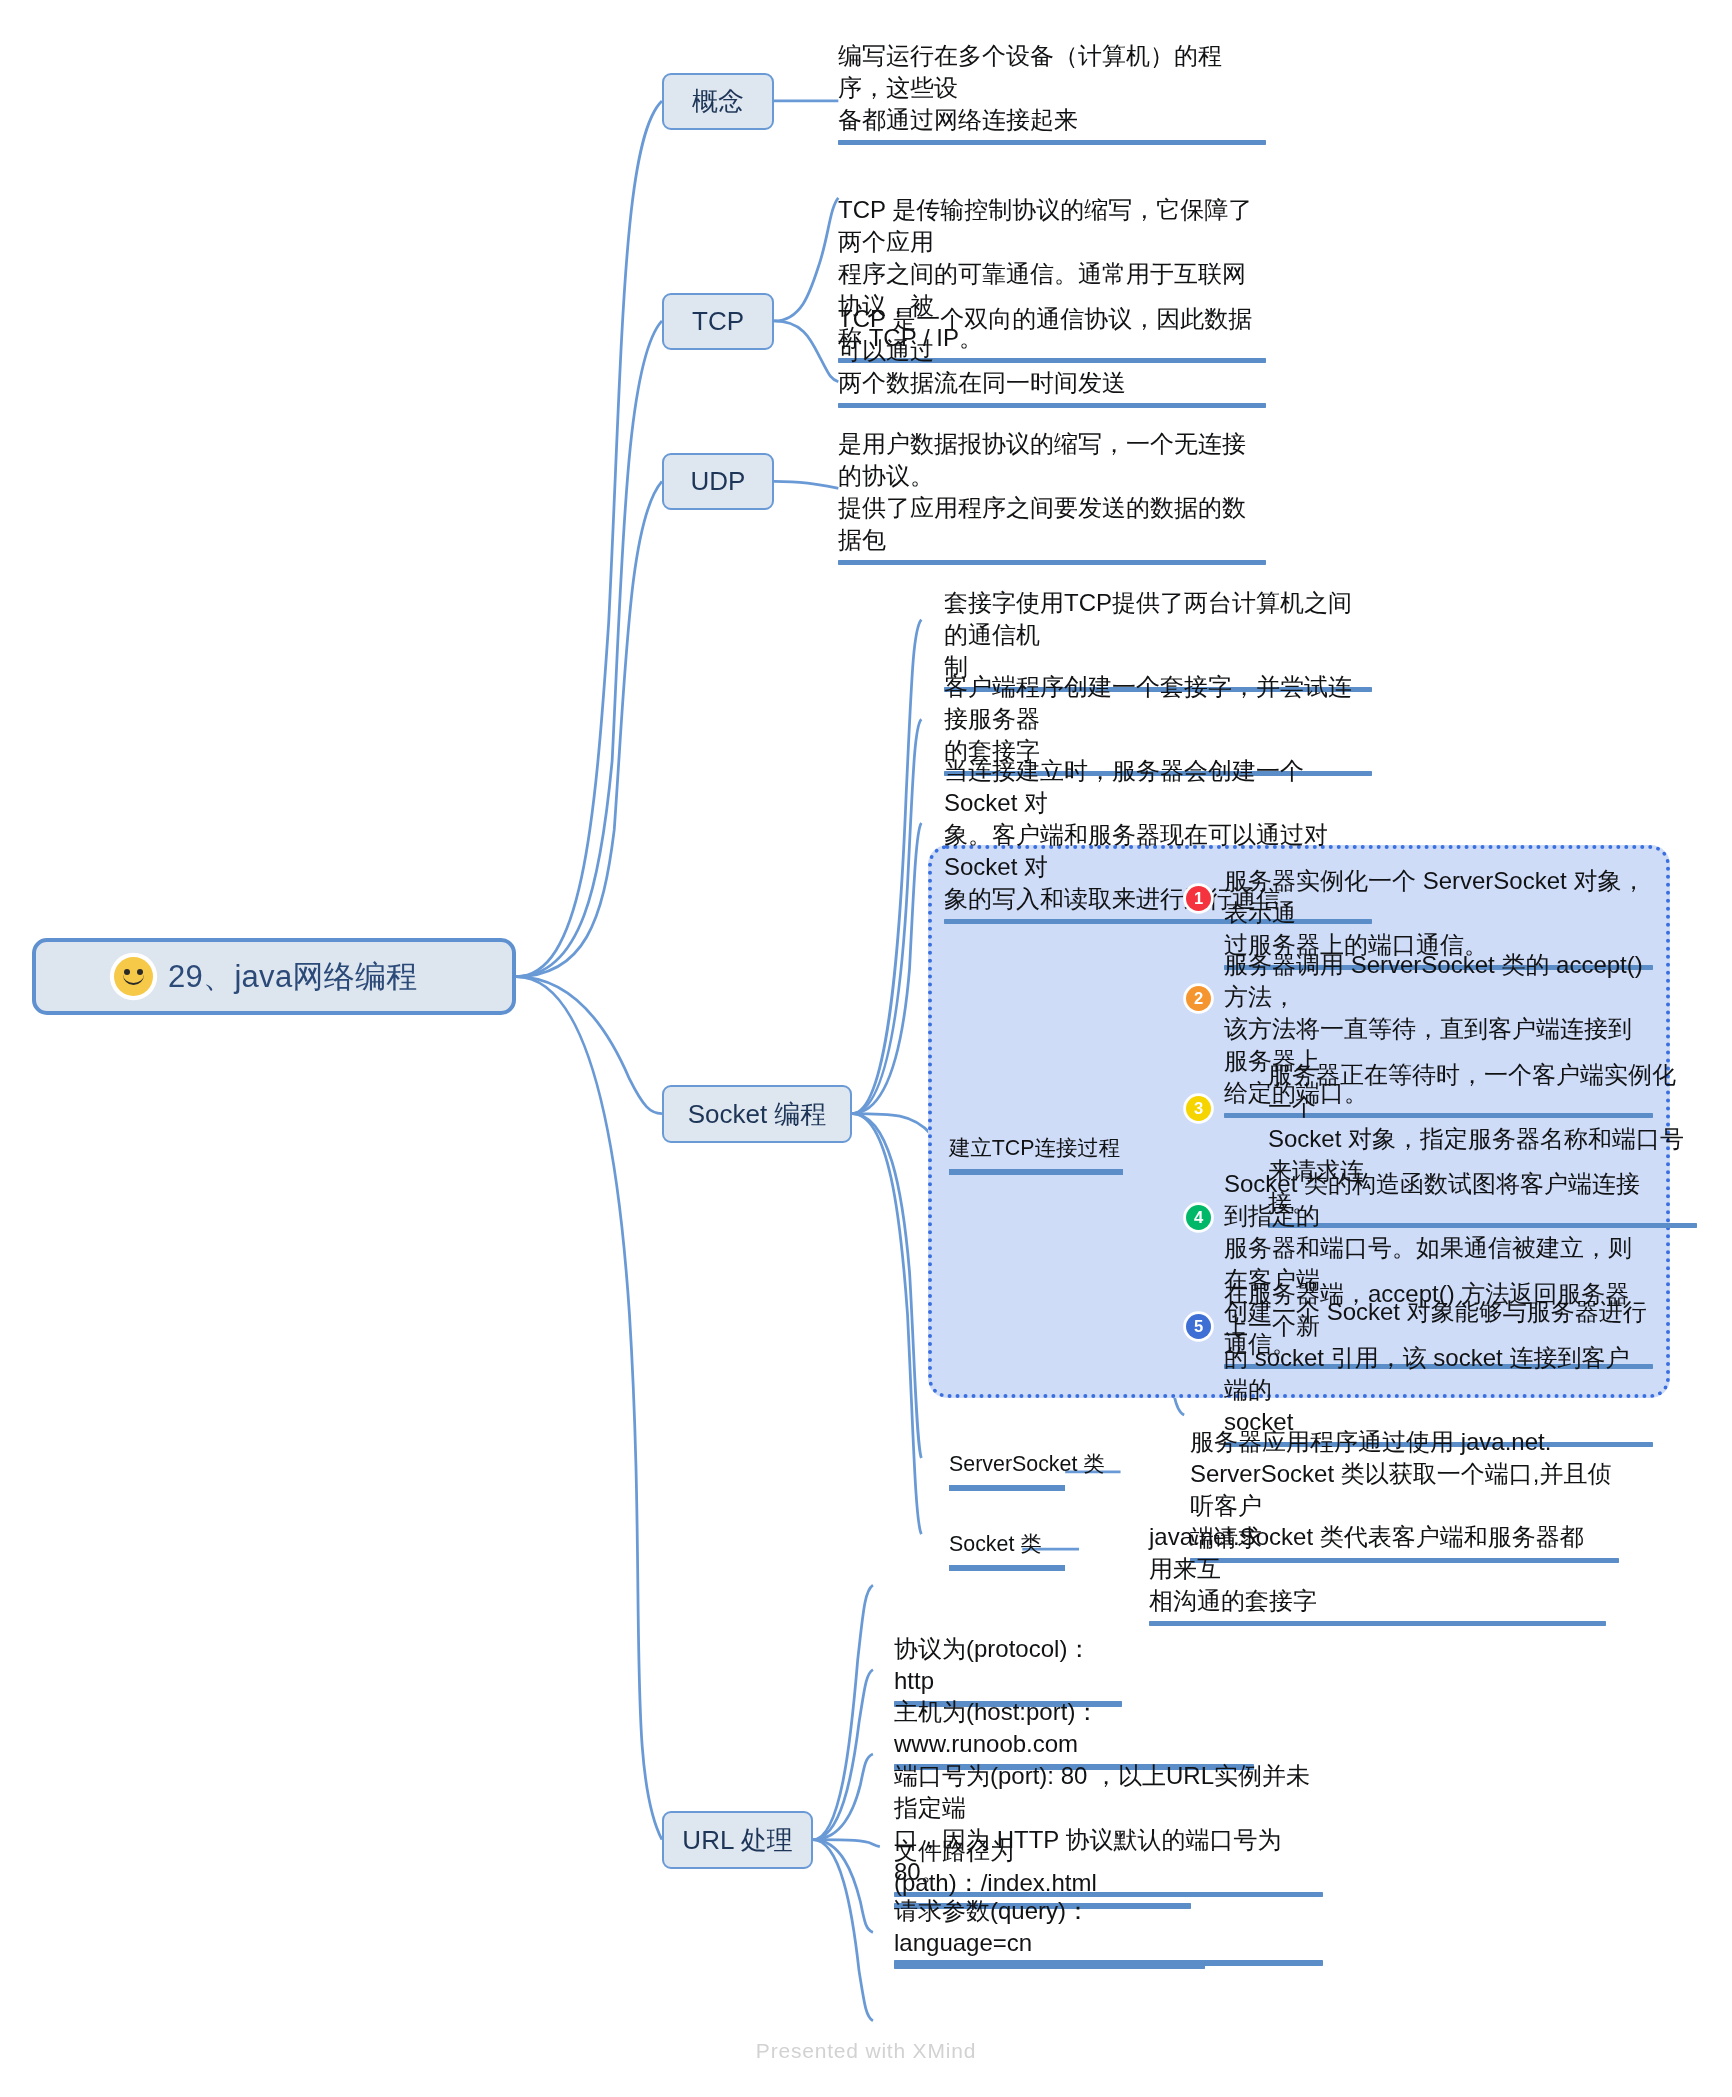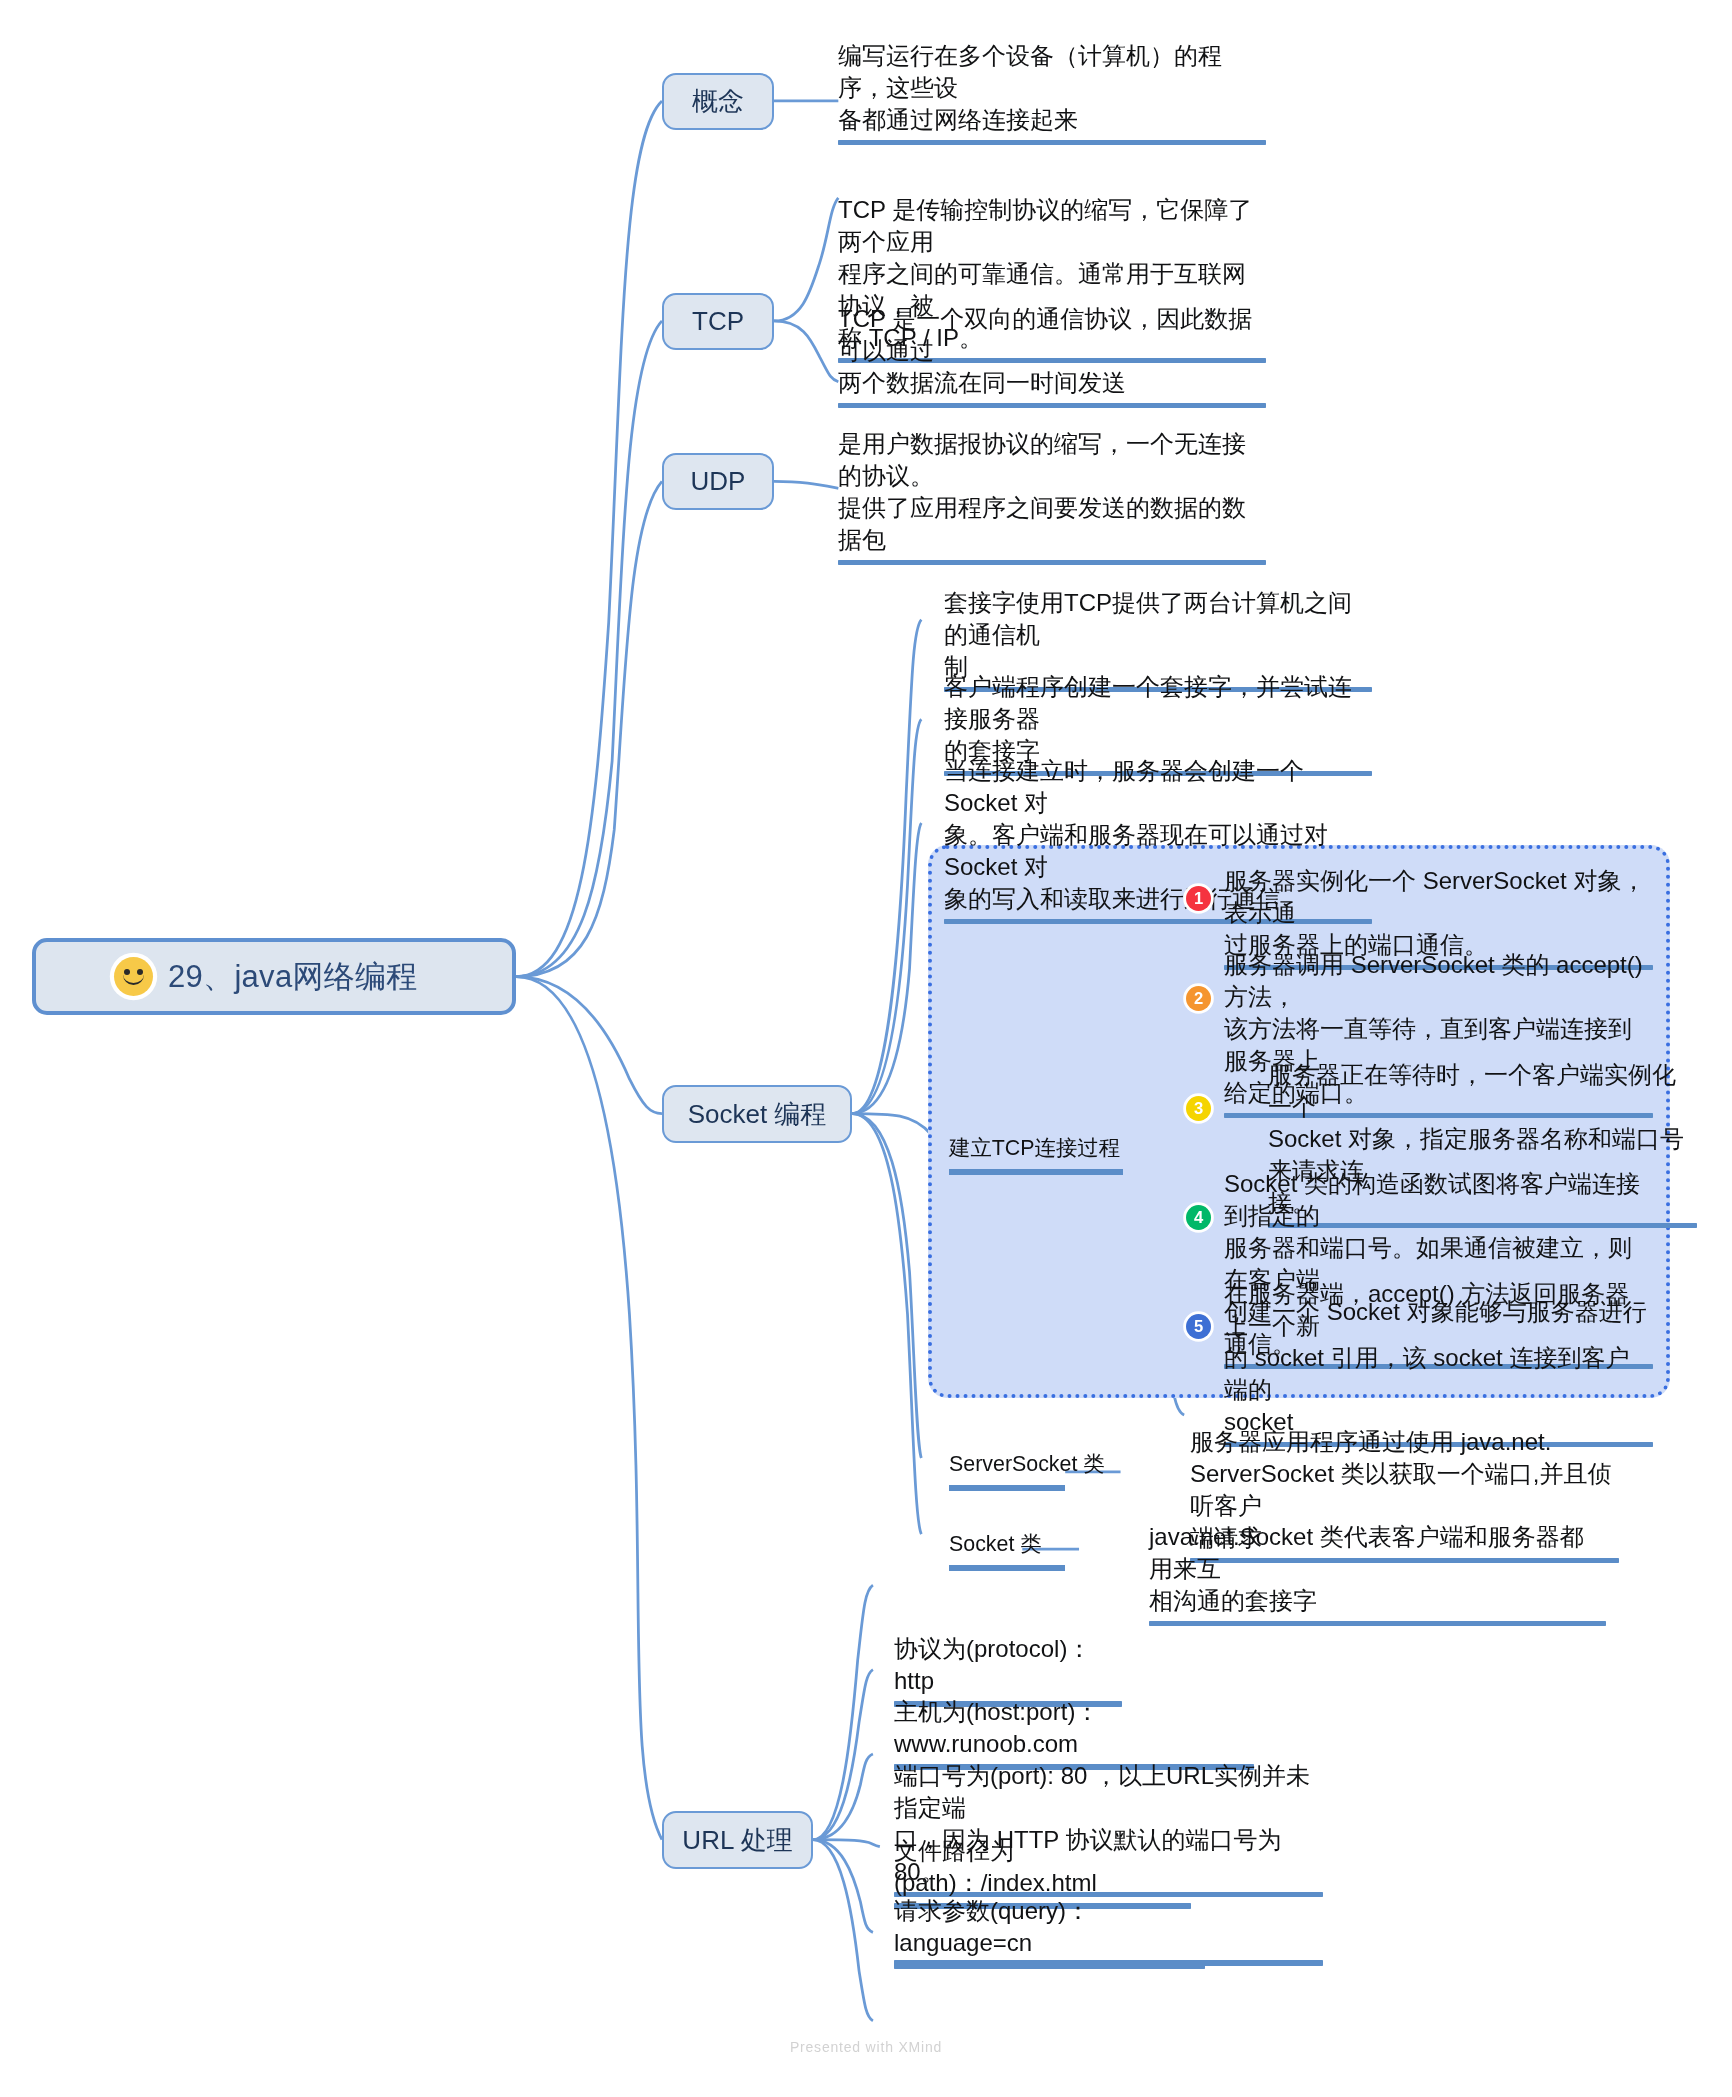--- a/index.html
+++ b/index.html
@@ -60,21 +60,21 @@
   .root-label {
     font-size: 31px; color: #2c4a78; font-weight: 400;
     letter-spacing: 0.3px; white-space: nowrap;
   }
 
   
   .branch {
     position: absolute;
     background: #dee6f0;
     border: 2.8px solid #6a9ad6;
-    border-radius: 14px;
+    border-radius: 9px;
     display: flex; align-items: center; justify-content: center;
     color: #1d3557;
     white-space: nowrap;
   }
   .branch.b-gainian { left: 662px; top: 73px;  width: 112px; height: 57px; font-size: 26px; }
   .branch.b-tcp     { left: 662px; top: 293px;  width: 112px; height: 57px; font-size: 26px; }
   .branch.b-udp     { left: 662px; top: 453px;  width: 112px; height: 57px; font-size: 26px; }
   .branch.b-socket  { left: 662px; top: 1085px; width: 190px; height: 58px; font-size: 26px; }
   .branch.b-url     { left: 662px; top: 1811px; width: 151px; height: 58px; font-size: 26px; }
 
@@ -99,21 +99,21 @@
     position: absolute;
     width: 25px; height: 25px; border-radius: 50%;
     color: #ffffff; font-size: 16.6px; font-weight: bold;
     display: flex; align-items: center; justify-content: center;
     box-shadow: 0 0 0 2.8px #ffffff;
   }
 
   
   .footer {
     position: absolute; left: 0; top: 2039px; width: 1732px;
-    text-align: center; font-size: 14px; color: #d2d2d2;
+    text-align: center; font-size: 21px; color: #d2d2d2;
     letter-spacing: 0.8px;
   }
 </style>
 </head>
 <body>
 
 <div id="canvas">
 
   <svg id="links" viewBox="0 0 2504 3032" preserveAspectRatio="none">
     <g fill="none" stroke="#6a9ad6" stroke-width="4">

